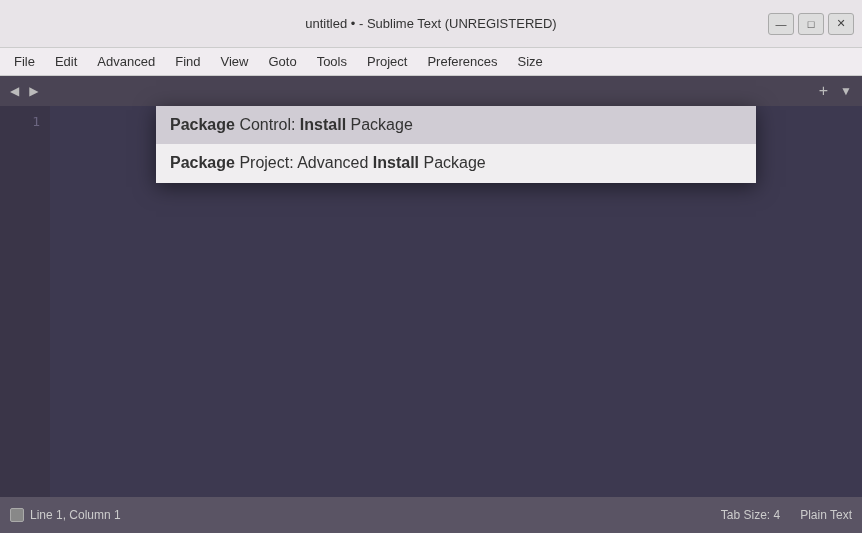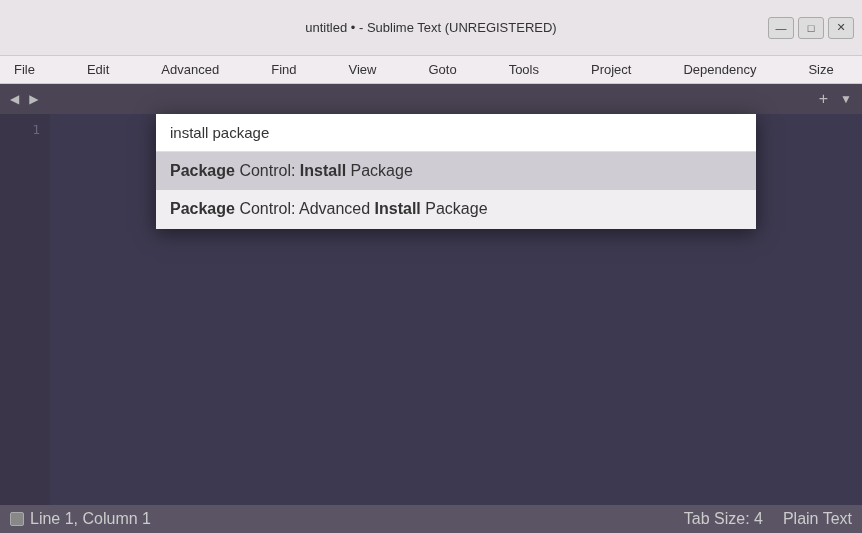--- a/index.html
+++ b/index.html
@@ -8,21 +8,21 @@
       height: 533px;
       background: #3d3444;
       font-family: "Segoe UI", Arial, sans-serif;
       overflow: hidden;
       position: relative;
     }
 
     
     .title-bar {
       background: #e8e4e8;
-      height: 56px;
+      height: 48px;
       display: flex;
       align-items: center;
       justify-content: center;
       position: relative;
       border-bottom: 1px solid #ccc;
     }
     .title-bar-title {
       font-size: 13px;
       color: #333;
       font-weight: normal;
@@ -50,21 +50,20 @@
     }
 
     
     .menu-bar {
       background: #f0ecf0;
       height: 28px;
       display: flex;
       align-items: center;
       padding: 0 4px;
       border-bottom: 1px solid #ccc;
-      gap: 32px;
     }
     .menu-item {
       padding: 3px 10px;
       font-size: 13px;
       color: #333;
       cursor: pointer;
       border-radius: 3px;
       height: 22px;
       display: flex;
       align-items: center;
@@ -161,26 +160,26 @@
     }
     .result-bold { font-weight: bold; }
 
     
     .status-bar {
       position: absolute;
       bottom: 0;
       left: 0;
       right: 0;
       background: #5a5464;
-      height: 28px;
+      height: 36px;
       display: flex;
       align-items: center;
       padding: 0 10px;
       color: #ccc;
-      font-size: 16px;
+      font-size: 12px;
       justify-content: space-between;
     }
     .status-left {
       display: flex;
       align-items: center;
       gap: 6px;
     }
     .status-icon {
       width: 14px;
       height: 14px;
@@ -212,21 +211,21 @@
 
 <div class="menu-bar">
   <div class="menu-item">File</div>
   <div class="menu-item">Edit</div>
   <div class="menu-item">Advanced</div>
   <div class="menu-item">Find</div>
   <div class="menu-item">View</div>
   <div class="menu-item">Goto</div>
   <div class="menu-item">Tools</div>
   <div class="menu-item">Project</div>
-  <div class="menu-item">Dependency</div>
+  <div class="menu-item">Preferences</div>
   <div class="menu-item">Size</div>
 </div>
 
 <div class="tab-bar">
   <div class="tab-nav-left">
     <div class="tab-nav-btn">◀</div>
     <div class="tab-nav-btn">▶</div>
   </div>
   <div style="display:flex;gap:4px;align-items:center;">
     <div class="tab-add-btn">+</div>
@@ -234,27 +233,26 @@
   </div>
 </div>
 
 <div class="editor-area">
   <div class="gutter">
     <div class="gutter-line">1</div>
   </div>
   <div class="editor-content">
 
     <div class="command-palette">
-      <input class="command-input" type="text" value="install package" style="">
       <div class="command-results">
         <div class="command-result-item selected">
           <span class="result-bold">Package</span><span> Control: </span><span class="result-bold">Install</span><span> Package</span>
         </div>
         <div class="command-result-item">
-          <span class="result-bold">Package</span><span> Control: Advanced </span><span class="result-bold">Install</span><span> Package</span>
+          <span class="result-bold">Package</span><span> Project: Advanced </span><span class="result-bold">Install</span><span> Package</span>
         </div>
       </div>
     </div>
   </div>
 </div>
 
 <div class="status-bar">
   <div class="status-left">
     <span class="status-icon"></span>
     <span class="status-item">Line 1, Column 1</span>

